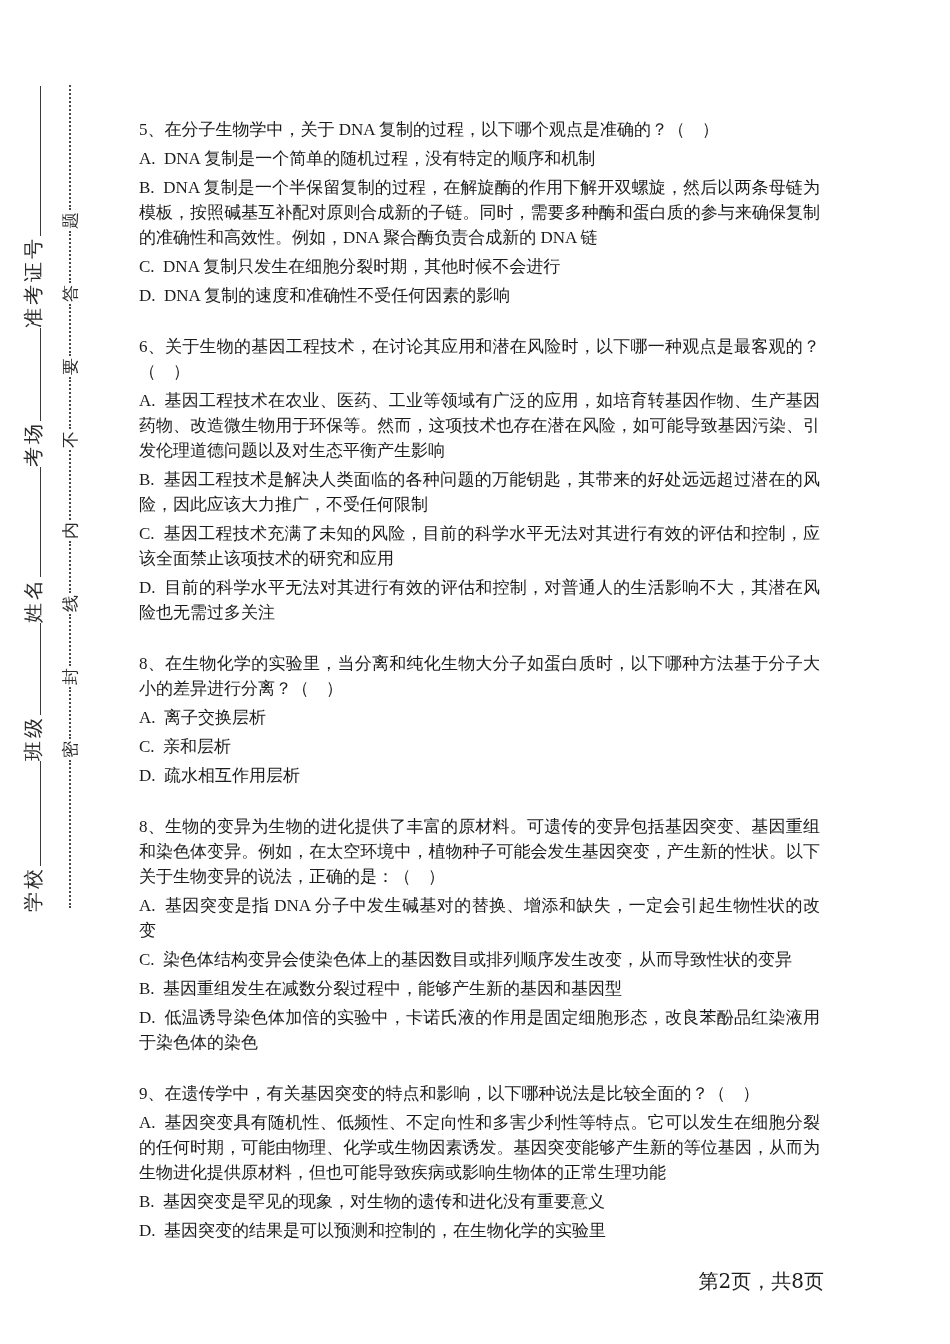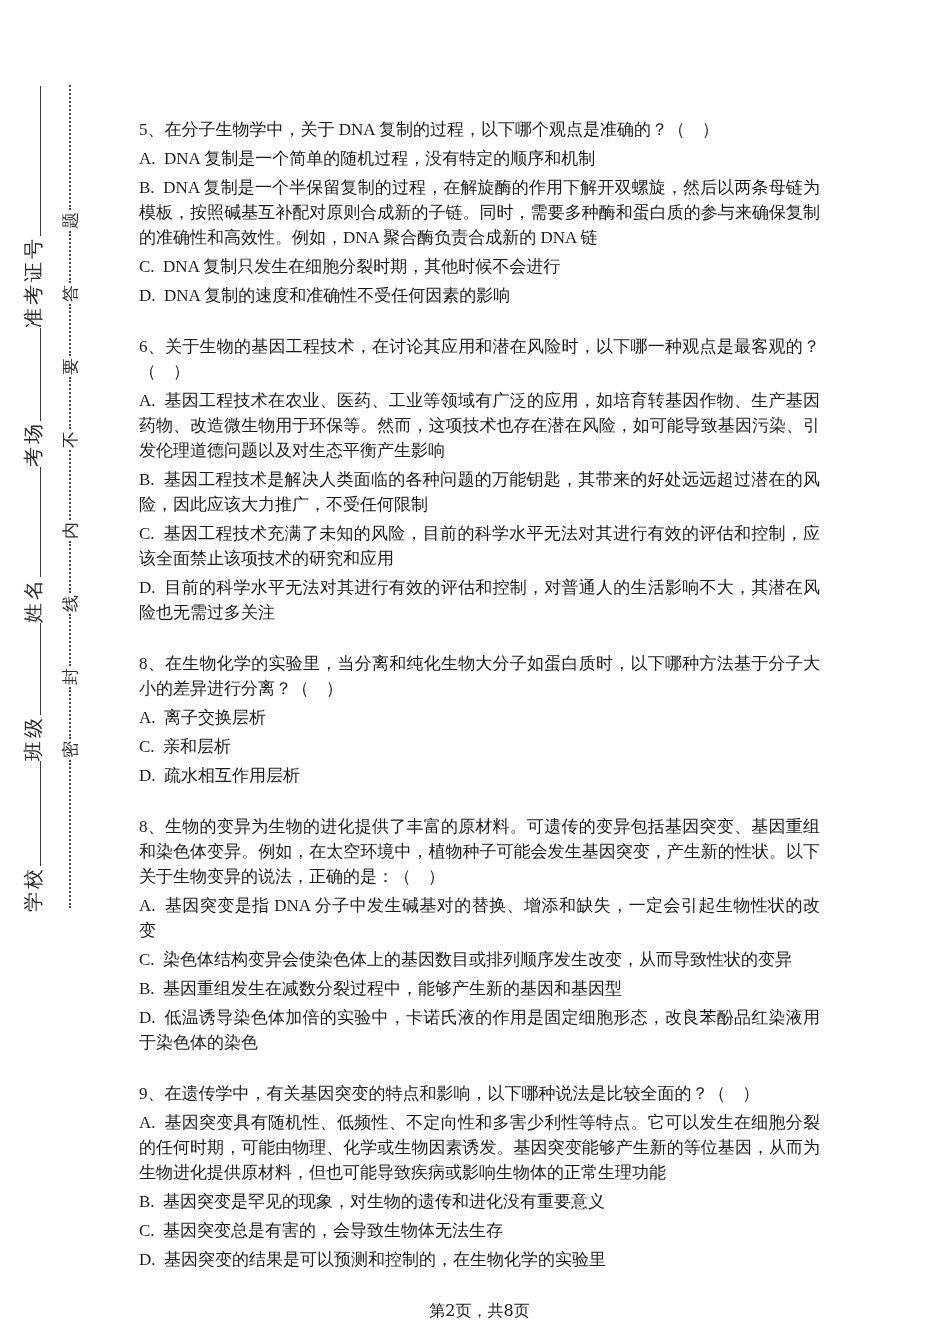--- a/index.html
+++ b/index.html
@@ -78,22 +78,22 @@
     color: #1b1b1b;
   }
   .question { margin: 0 0 26px 0; }
   .question p {
     margin: 4px;
     white-space: pre-wrap;
     font-family: Liberation Serif, serif;
   }
   .footer {
     margin-top: 8px;
-    text-align: center;
-    font-size: 16px;
+    text-align: right;
+    font-size: 20px;
     color: #1b1b1b;
   }
 </style>
 </head>
 <body>
 
 <div class="page">
 
   <div class="label-col">
     <span class="m-label">学校</span>
@@ -158,20 +158,19 @@
       <p>A.  基因突变是指 DNA 分子中发生碱基对的替换、增添和缺失，一定会引起生物性状的改变</p>
       <p>C.  染色体结构变异会使染色体上的基因数目或排列顺序发生改变，从而导致性状的变异</p>
       <p>B.  基因重组发生在减数分裂过程中，能够产生新的基因和基因型</p>
       <p>D.  低温诱导染色体加倍的实验中，卡诺氏液的作用是固定细胞形态，改良苯酚品红染液用于染色体的染色</p>
     </section>
 
     <section class="question">
       <p>9、在遗传学中，有关基因突变的特点和影响，以下哪种说法是比较全面的？（　）</p>
       <p>A.  基因突变具有随机性、低频性、不定向性和多害少利性等特点。它可以发生在细胞分裂的任何时期，可能由物理、化学或生物因素诱发。基因突变能够产生新的等位基因，从而为生物进化提供原材料，但也可能导致疾病或影响生物体的正常生理功能</p>
       <p>B.  基因突变是罕见的现象，对生物的遗传和进化没有重要意义</p>
-      <p>C.  基因突变总是有害的，会导致生物体无法生存</p>
       <p>D.  基因突变的结果是可以预测和控制的，在生物化学的实验里</p>
     </section>
 
     <div class="footer">第2页，共8页</div>
   </main>
 
 </div>
 
 </body></html>

